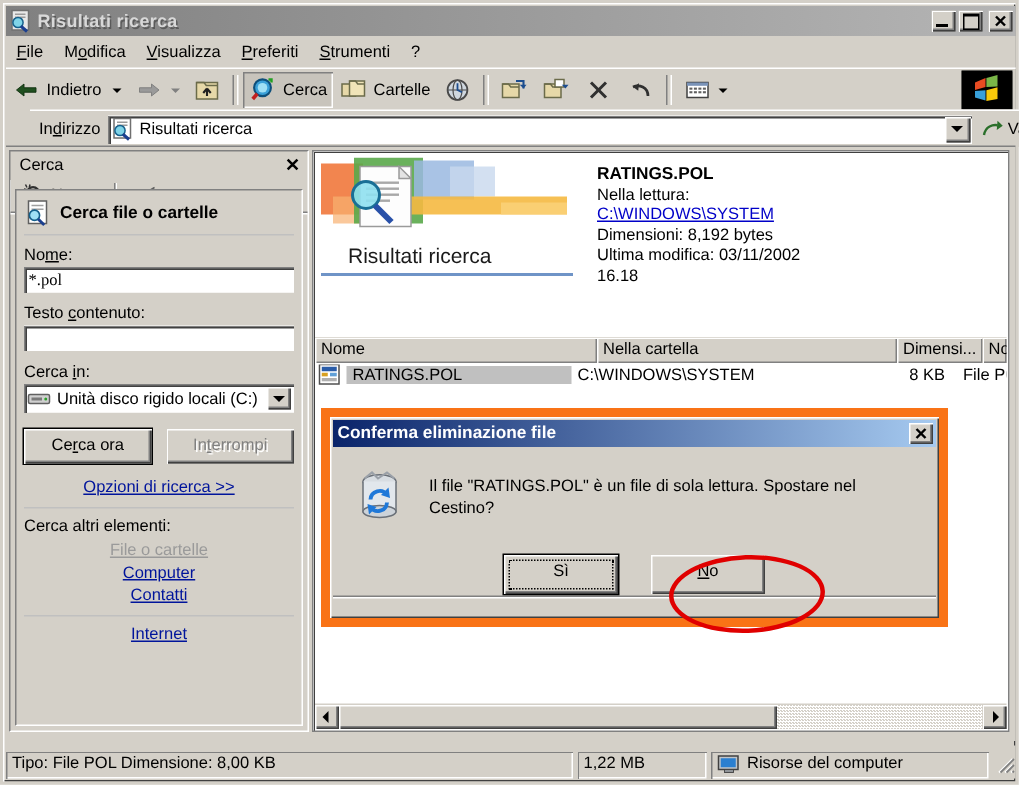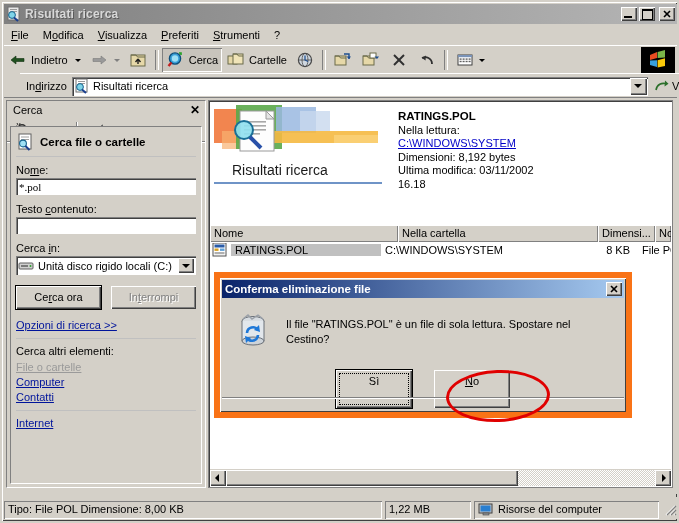--- a/index.html
+++ b/index.html
@@ -133,21 +133,21 @@
     box-shadow:inset 1px 1px 0 #fff, inset -1px -1px 0 #404040, inset -2px -2px 0 #808080;
   }
   .btnrow{display:flex;gap:10px;margin-bottom:10px;border-radius:11px;}
   .pbtn{
     flex:1;height:23px;background:#d4d0c8;font-size:11px;text-align:center;line-height:23px;
     box-shadow:inset 1px 1px 0 #fff, inset -1px -1px 0 #404040, inset -2px -2px 0 #808080;
     position:relative;
   }
   .pbtn.default{box-shadow:inset 1px 1px 0 #fff, inset -1px -1px 0 #404040, inset -2px -2px 0 #808080, 0 0 0 1px #000;}
   .pbtn.disabled{color:#808080;text-shadow:1px 1px 0 #fff;}
-  .lnk{color:#00149b;text-decoration:underline;font-size:11px;display:block;margin:3px 0;}
+  .lnk{color:#00149b;text-decoration:underline;font-size:11px;display:block;margin:3px 0;text-align:center;}
   .lnk.dis{color:#9a9a9a;}
   .plain{font-size:11px;margin:2px 0 4px 0;}
   
   .rightpane{
     position:absolute;left:204px;top:2px;width:465px;height:388px;
     background:#fff;
     border:1px solid #808080;
     box-shadow:inset 1px 1px 0 #404040;
     box-sizing:border-box;
   }
@@ -217,21 +217,21 @@
   .dlg-title-text{color:#fff;font-weight:bold;font-size:11.5px;flex:1;white-space:nowrap;}
   .dlg-x{
     width:16px;height:14px;background:#d4d0c8;position:relative;flex:none;
     box-shadow:inset 1px 1px 0 #fff, inset -1px -1px 0 #404040, inset -2px -2px 0 #808080;
     font-size:10px;font-weight:bold;line-height:13px;text-align:center;color:#000;
   }
   .dlg-body{position:absolute;left:2px;top:21px;right:2px;height:70px;display:flex;align-items:flex-start;padding:12px 10px 0 14px;box-sizing:border-box;}
   .dlg-msg{font-size:11px;line-height:15px;padding-left:16px;padding-top:6px;color:#000;}
   .dlg-btns{position:absolute;left:0;right:0;top:92px;display:flex;justify-content:center;gap:22px;}
   .dbtn{
-    width:76px;height:38px;background:#d4d0c8;font-size:11px;text-align:center;line-height:23px;
+    width:76px;height:26px;background:#d4d0c8;font-size:11px;text-align:center;line-height:23px;
     box-shadow:inset 1px 1px 0 #fff, inset -1px -1px 0 #404040, inset -2px -2px 0 #808080;
     position:relative;
   }
   .dbtn.focus{box-shadow:inset 1px 1px 0 #fff, inset -1px -1px 0 #404040, inset -2px -2px 0 #808080, 0 0 0 1px #000;}
   .dbtn.focus::after{
     content:"";position:absolute;left:3px;top:3px;right:3px;bottom:3px;
     border:1px dotted #000;
   }
   .dlg-sunken{position:absolute;left:2px;right:2px;top:119px;height:1px;background:#808080;box-shadow:0 1px 0 #fff;}
   .ellipse{

